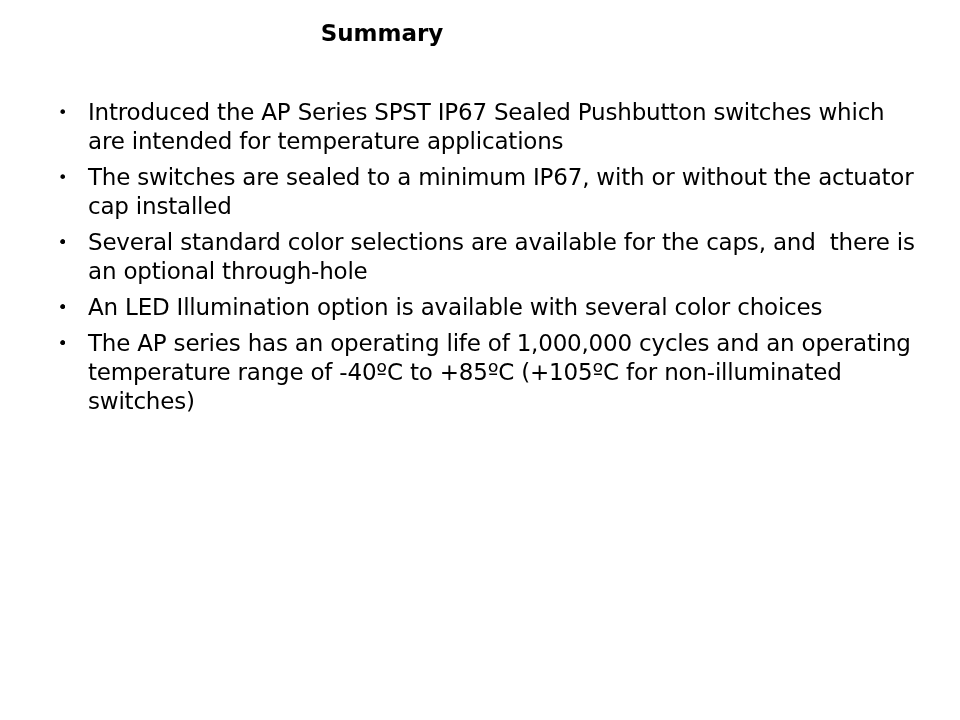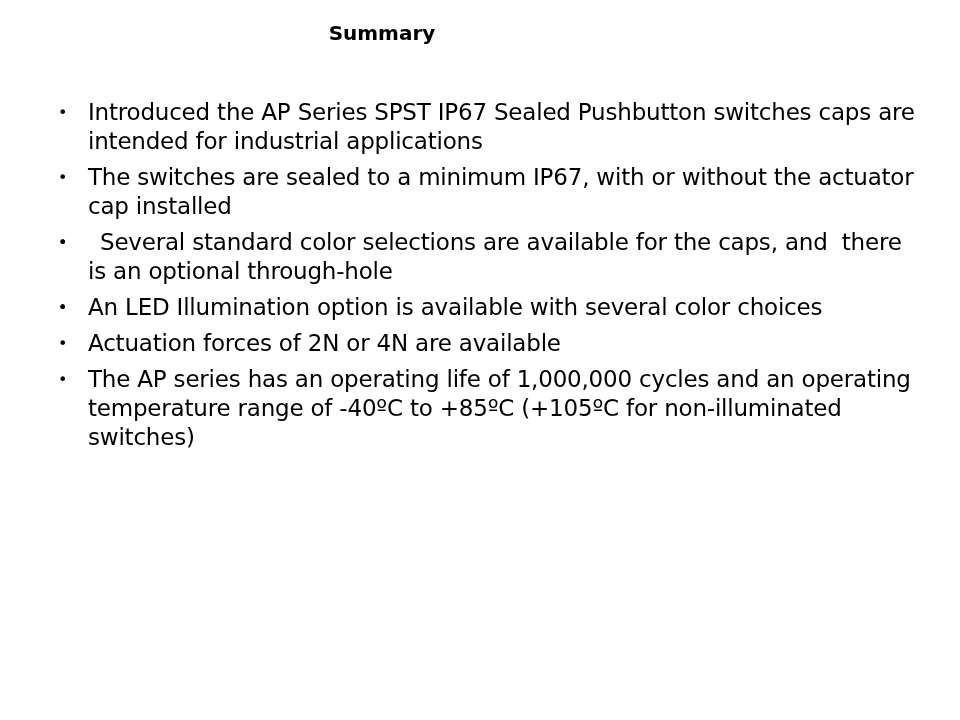--- a/index.html
+++ b/index.html
@@ -2,41 +2,41 @@
 <html><head>
   <meta charset="utf-8">
   <style>
     html, body { margin: 0; padding: 0; }
     body {
       width: 960px; height: 720px; background: #ffffff; position: relative; overflow: hidden;
       font-family: "DejaVu Sans", sans-serif; color: #000000;
     }
     .title {
       position: absolute; top: 16px; left: 0; width: 764px; text-align: center;
-      font-weight: bold; font-size: 20px; line-height: 34px;
+      font-weight: bold; font-size: 23px; line-height: 34px;
     }
     .bullets {
       position: absolute; top: 98px; left: 58px; width: 860px;
       list-style: none; margin: 0; padding: 0;
     }
     .bullet {
       position: relative; padding-left: 30px; font-size: 23px; line-height: 29px;
       margin-bottom: 7px; letter-spacing: -0.2px;
     }
     .bullet .dot {
       position: absolute; left: 0; top: 0; font-size: 16px; line-height: 29px;
     }
   </style>
 </head>
 <body>
 
 <div class="title">Summary</div>
 
 <ul class="bullets">
-  <li class="bullet"><span class="dot">•</span><span>Introduced the AP Series SPST IP67 Sealed Pushbutton switches caps are intended for industrial applications</span></li>
+  <li class="bullet"><span class="dot">•</span><span>Introduced the AP Series SPST IP67 Sealed Pushbutton switches which are intended for temperature applications</span></li>
   <li class="bullet"><span class="dot">•</span><span>The switches are sealed to a minimum IP67, with or without the actuator cap installed</span></li>
   <li class="bullet"><span class="dot">•</span></li>
-  <li class="bullet"><span class="dot">•</span><span style="white-space: pre-wrap; margin-left: 12px;">Several standard color selections are available for the caps, and  there is an optional through-hole</span></li>
+  <li class="bullet"><span class="dot">•</span><span style="white-space: pre-wrap;">Several standard color selections are available for the caps, and  there is an optional through-hole</span></li>
   <li class="bullet"><span class="dot">•</span></li>
   <li class="bullet"><span class="dot">•</span><span>An LED Illumination option is available with several color choices</span></li>
-  <li class="bullet"><span class="dot">•</span><span>Actuation forces of 2N or 4N are available</span></li>
+  <li class="bullet"><span class="dot">•</span></li>
   <li class="bullet"><span class="dot">•</span><span>The AP series has an operating life of 1,000,000 cycles and an operating temperature range of -40ºC to +85ºC (+105ºC for non-illuminated switches)</span></li>
 </ul>
 
 </body></html>

